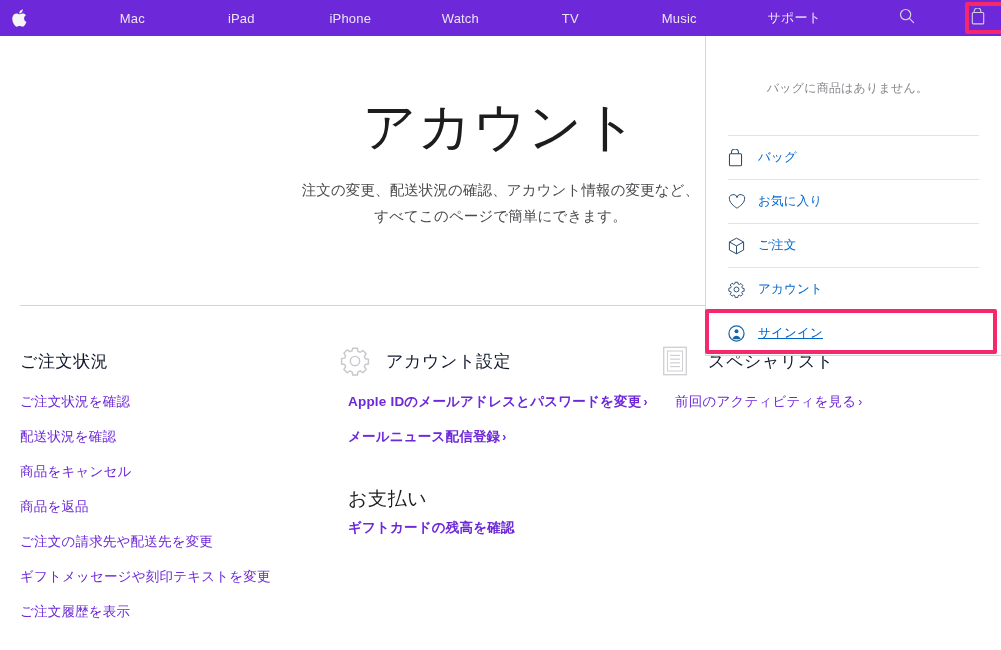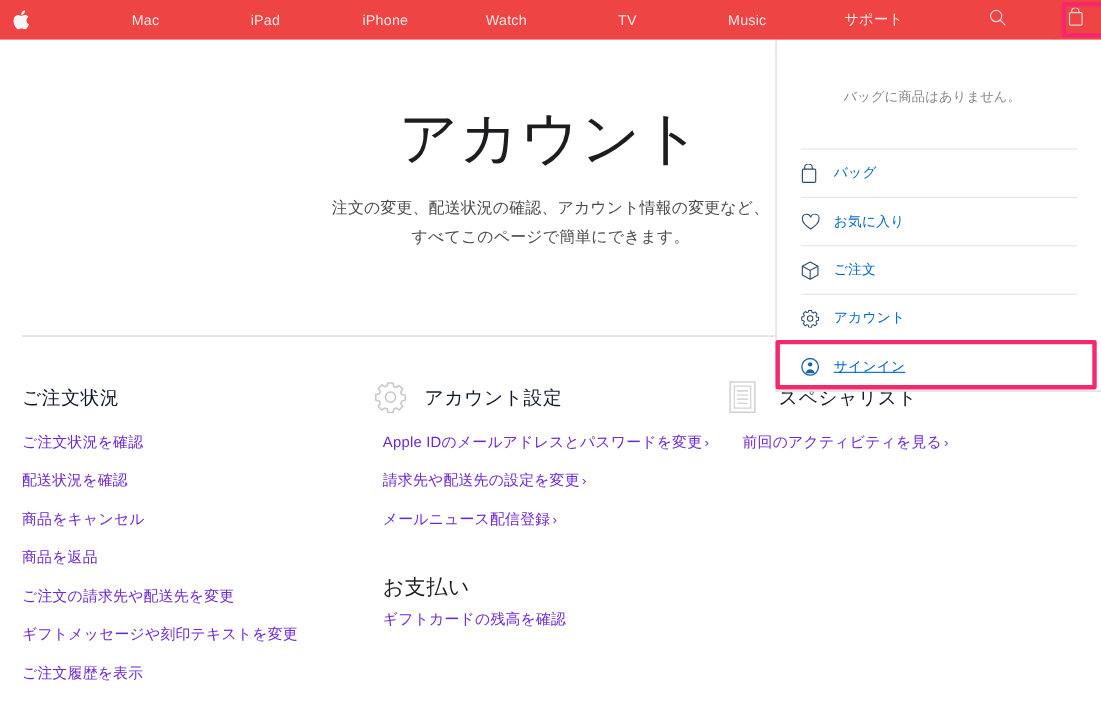--- a/index.html
+++ b/index.html
@@ -13,21 +13,21 @@
     font-family: "Liberation Sans", "DejaVu Sans", sans-serif;
     -webkit-font-smoothing: antialiased;
   }
 
   
   #globalnav {
     position: absolute;
     top: 0; left: 0;
     width: 1001px;
     height: 36px;
-    background: #ef4444;
+    background: #6d28d9;
     display: flex;
     align-items: center;
     z-index: 40;
     gap: 36px;
   }
   .nav-apple {
     width: 64px;
     display: flex;
     align-items: center;
     justify-content: center;
@@ -255,21 +255,21 @@
   .chev { font-size: 12px; padding-left: 2px; }
 
   .sec-title-plain {
     font-size: 19px;
     font-weight: 300;
     color: #1d1d1f;
     letter-spacing: 0.6px;
     margin-top: 38px;
     margin-bottom: 6px;
   }
-  .col-2 .link-list { padding-left: 8px; }
+  .col-2 .link-list { padding-left: 8px; font-weight: bold; }
   .col-2 .sec-title-plain { padding-left: 8px; }
   .col-3 .link-list { padding-left: 13px; }
 </style>
 </head>
 <body>
 
 <nav id="globalnav">
 
   <a class="nav-apple">
     <span>
@@ -406,23 +406,20 @@
           <circle cx="9" cy="9" r="2.8" fill="none" stroke="#c7c7cc" stroke-width="0.85"></circle>
         </svg>
       </span>
       <h2 class="sec-title">アカウント設定</h2>
     </div>
     <ul class="link-list">
       <li>
         <a><span>Apple IDのメールアドレスとパスワードを変更</span><span class="chev">›</span></a>
       </li>
       <li>
-        <a><span>請求先や配送先の設定を変更</span><span class="chev">›</span></a>
-      </li>
-      <li>
         <a><span>メールニュース配信登録</span><span class="chev">›</span></a>
       </li>
     </ul>
 
     <h2 class="sec-title-plain">お支払い</h2>
     <ul class="link-list">
       <li><a>ギフトカードの残高を確認</a></li>
     </ul>
   </section>
 

